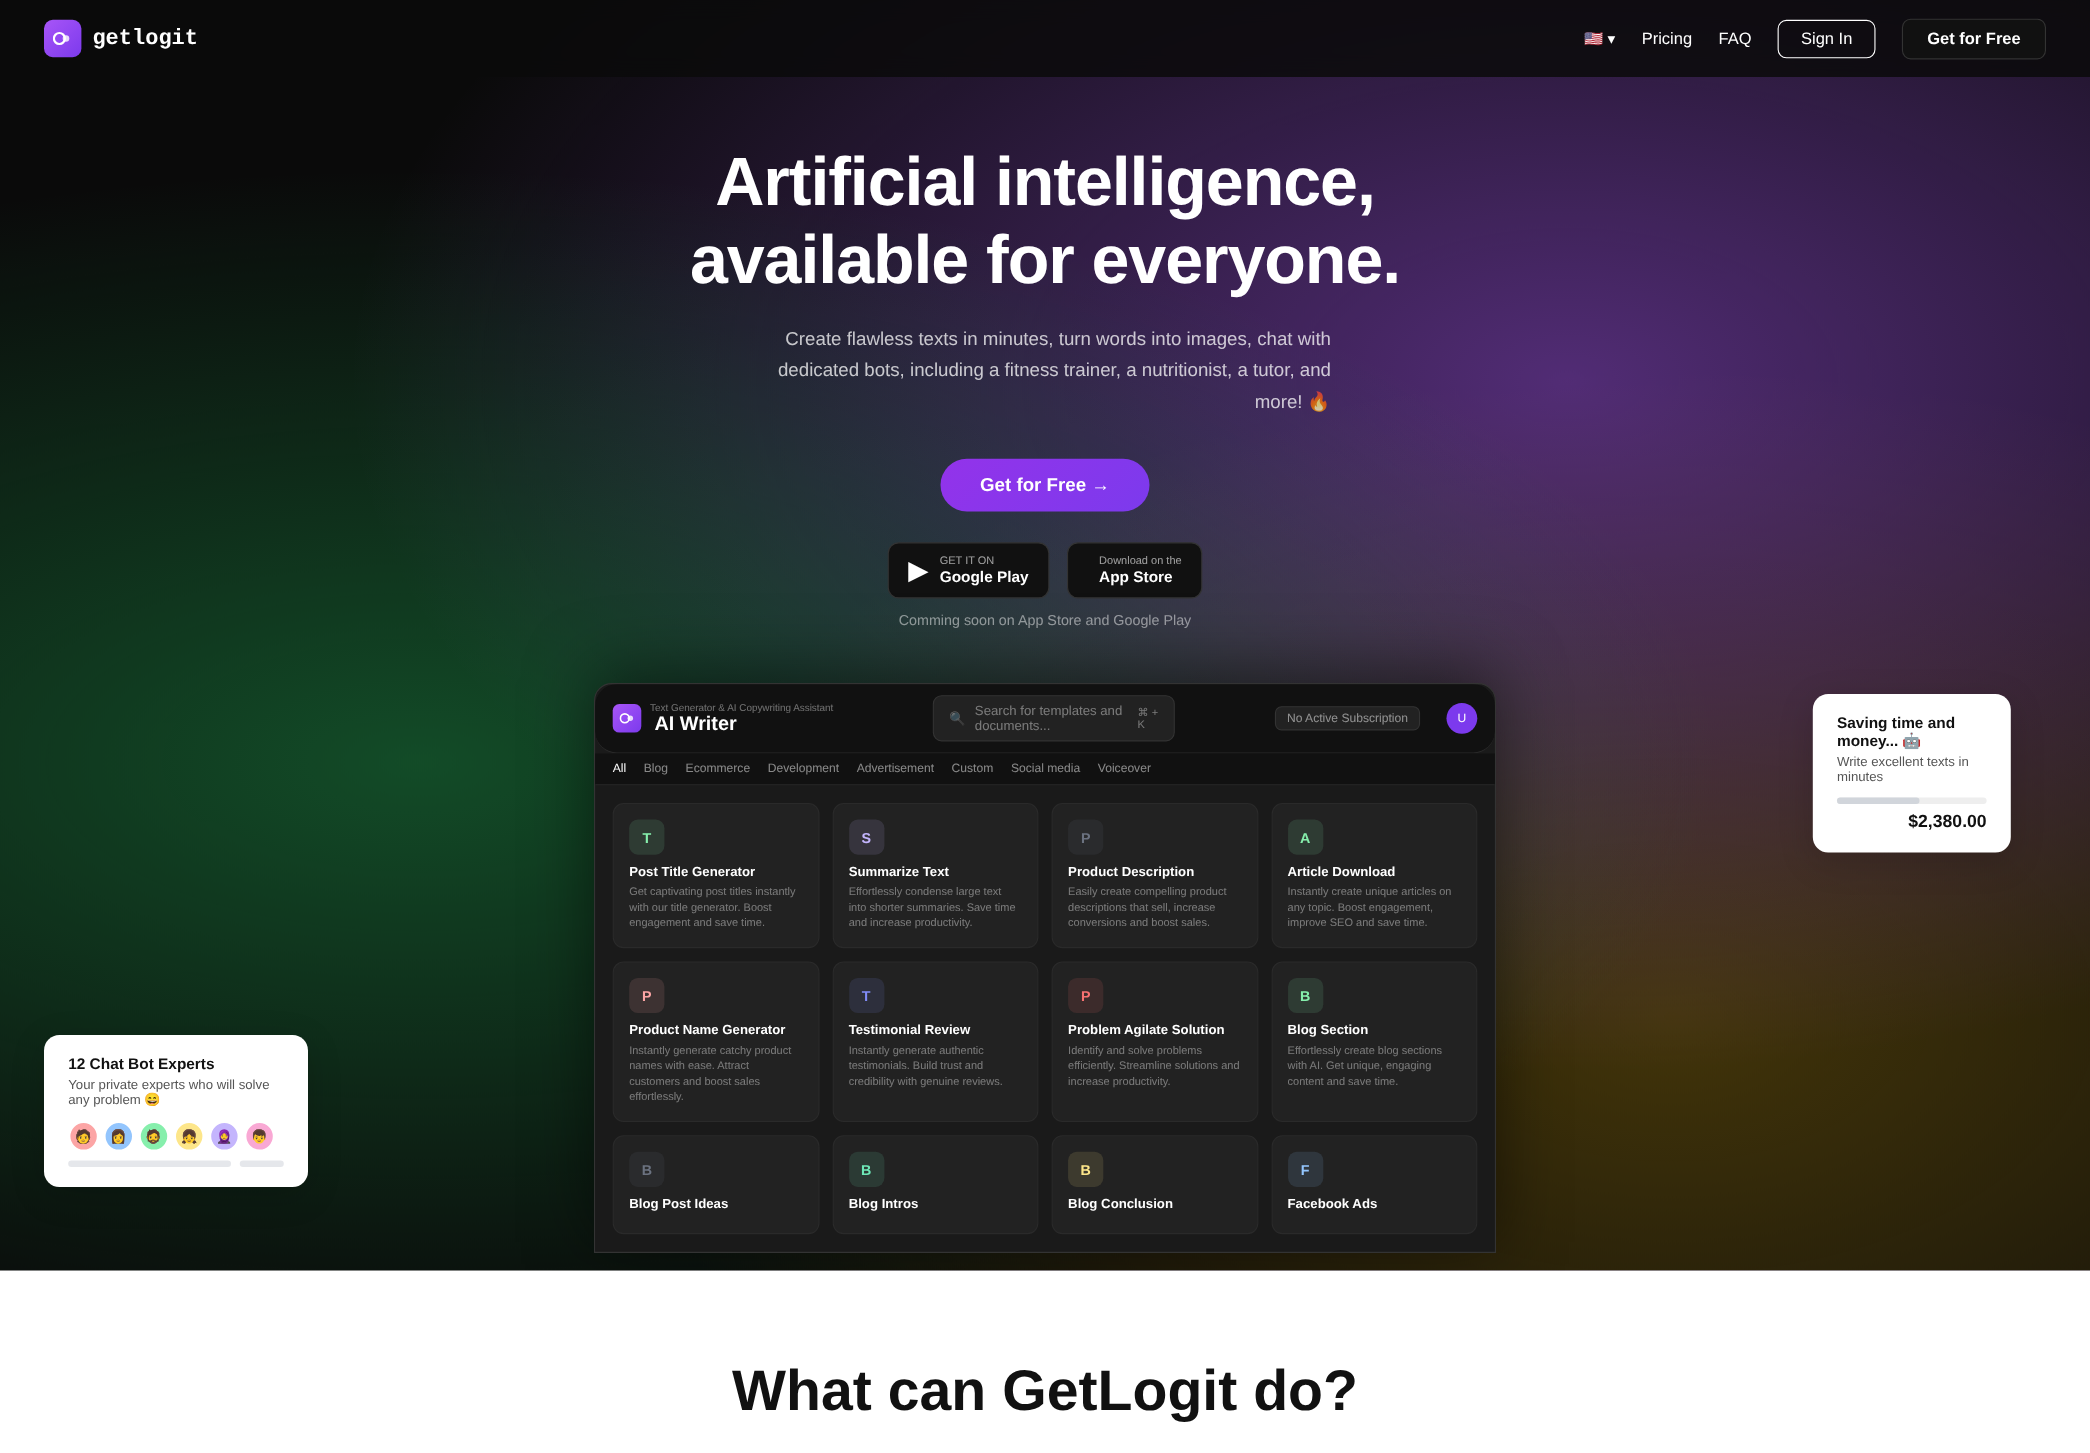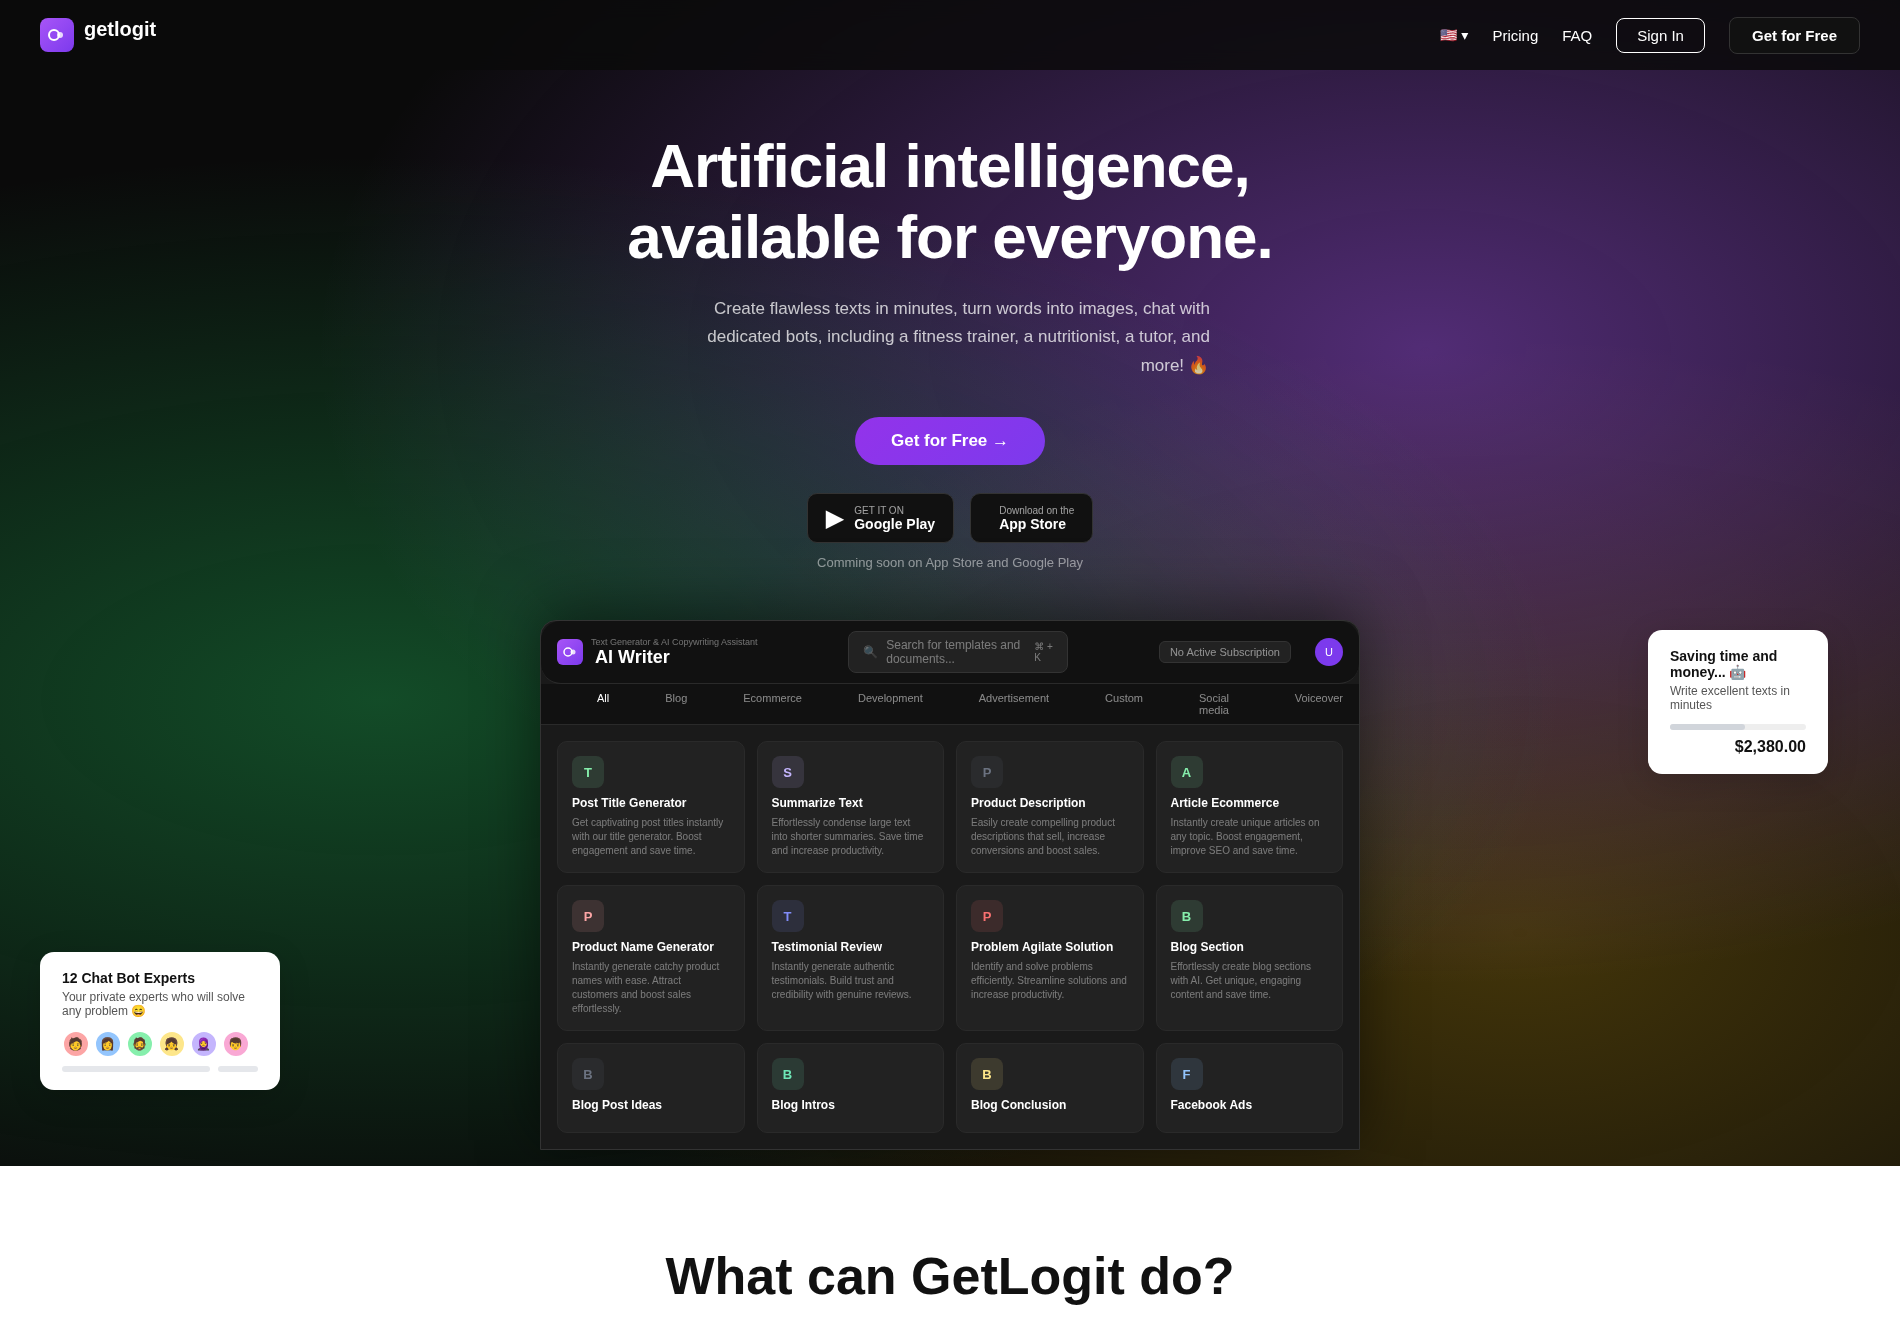--- a/index.html
+++ b/index.html
@@ -5,21 +5,21 @@
     * { margin: 0; padding: 0; box-sizing: border-box; }
     body { font-family: -apple-system, BlinkMacSystemFont, 'Segoe UI', sans-serif; background: #fff; overflow-x: hidden; }
 
     
     nav {
       position: fixed; top: 0; left: 0; right: 0; z-index: 100;
       display: flex; align-items: center; justify-content: space-between;
       padding: 0 40px; height: 70px;
       background: rgba(10,10,10,0.85); backdrop-filter: blur(10px);
     }
-    .nav-logo { display: flex; gap: 10px; }
+    .nav-logo { display: flex; align-items: center; gap: 10px; font-family: Liberation Mono, monospace; }
     .nav-logo-icon {
       width: 34px; height: 34px;
       background: linear-gradient(135deg, #a855f7, #7c3aed);
       border-radius: 8px;
       display: flex; align-items: center; justify-content: center;
       color: white; font-weight: bold; font-size: 16px;
     }
     .nav-logo-text { color: white; font-size: 20px; font-weight: 600; }
     .nav-right { display: flex; align-items: center; gap: 24px; }
     .nav-flag { display: flex; align-items: center; gap: 4px; color: white; font-size: 14px; cursor: pointer; }
@@ -105,21 +105,21 @@
       display: flex; align-items: center; gap: 8px; width: 220px;
     }
     .app-subscription {
       background: #222; border: 1px solid #333; border-radius: 6px;
       color: rgba(255,255,255,0.5); font-size: 11px; padding: 4px 10px;
     }
     .app-tabs {
       display: flex; gap: 16px; padding: 8px 16px;
       background: #111; border-bottom: 1px solid #2a2a2a;
     }
-    .app-tab { color: rgba(255,255,255,0.5); font-size: 11px; cursor: pointer; margin-left: 40px; }
+    .app-tab { color: rgba(255,255,255,0.5); font-size: 11px; cursor: pointer; }
     .app-tab.active { color: white; }
     .app-grid {
       display: grid; grid-template-columns: repeat(4,1fr);
       gap: 12px; padding: 16px;
     }
     .app-card {
       background: #222; border-radius: 10px; padding: 14px;
       border: 1px solid #2a2a2a;
     }
     .app-card-icon {
@@ -281,21 +281,21 @@
     <div class="app-card-icon" style="background:#6b728020">
       <span style="color:#6b7280;font-weight:bold;font-size:13px;">P</span>
     </div>
     <div class="app-card-title">Product Description</div>
     <div class="app-card-desc">Easily create compelling product descriptions that sell, increase conversions and boost sales.</div>
   </div>
           <div class="app-card">
     <div class="app-card-icon" style="background:#86efac20">
       <span style="color:#86efac;font-weight:bold;font-size:13px;">A</span>
     </div>
-    <div class="app-card-title">Article Ecommerce</div>
+    <div class="app-card-title">Article Download</div>
     <div class="app-card-desc">Instantly create unique articles on any topic. Boost engagement, improve SEO and save time.</div>
   </div>
           <div class="app-card">
     <div class="app-card-icon" style="background:#fca5a520">
       <span style="color:#fca5a5;font-weight:bold;font-size:13px;">P</span>
     </div>
     <div class="app-card-title">Product Name Generator</div>
     <div class="app-card-desc">Instantly generate catchy product names with ease. Attract customers and boost sales effortlessly.</div>
   </div>
           <div class="app-card">

